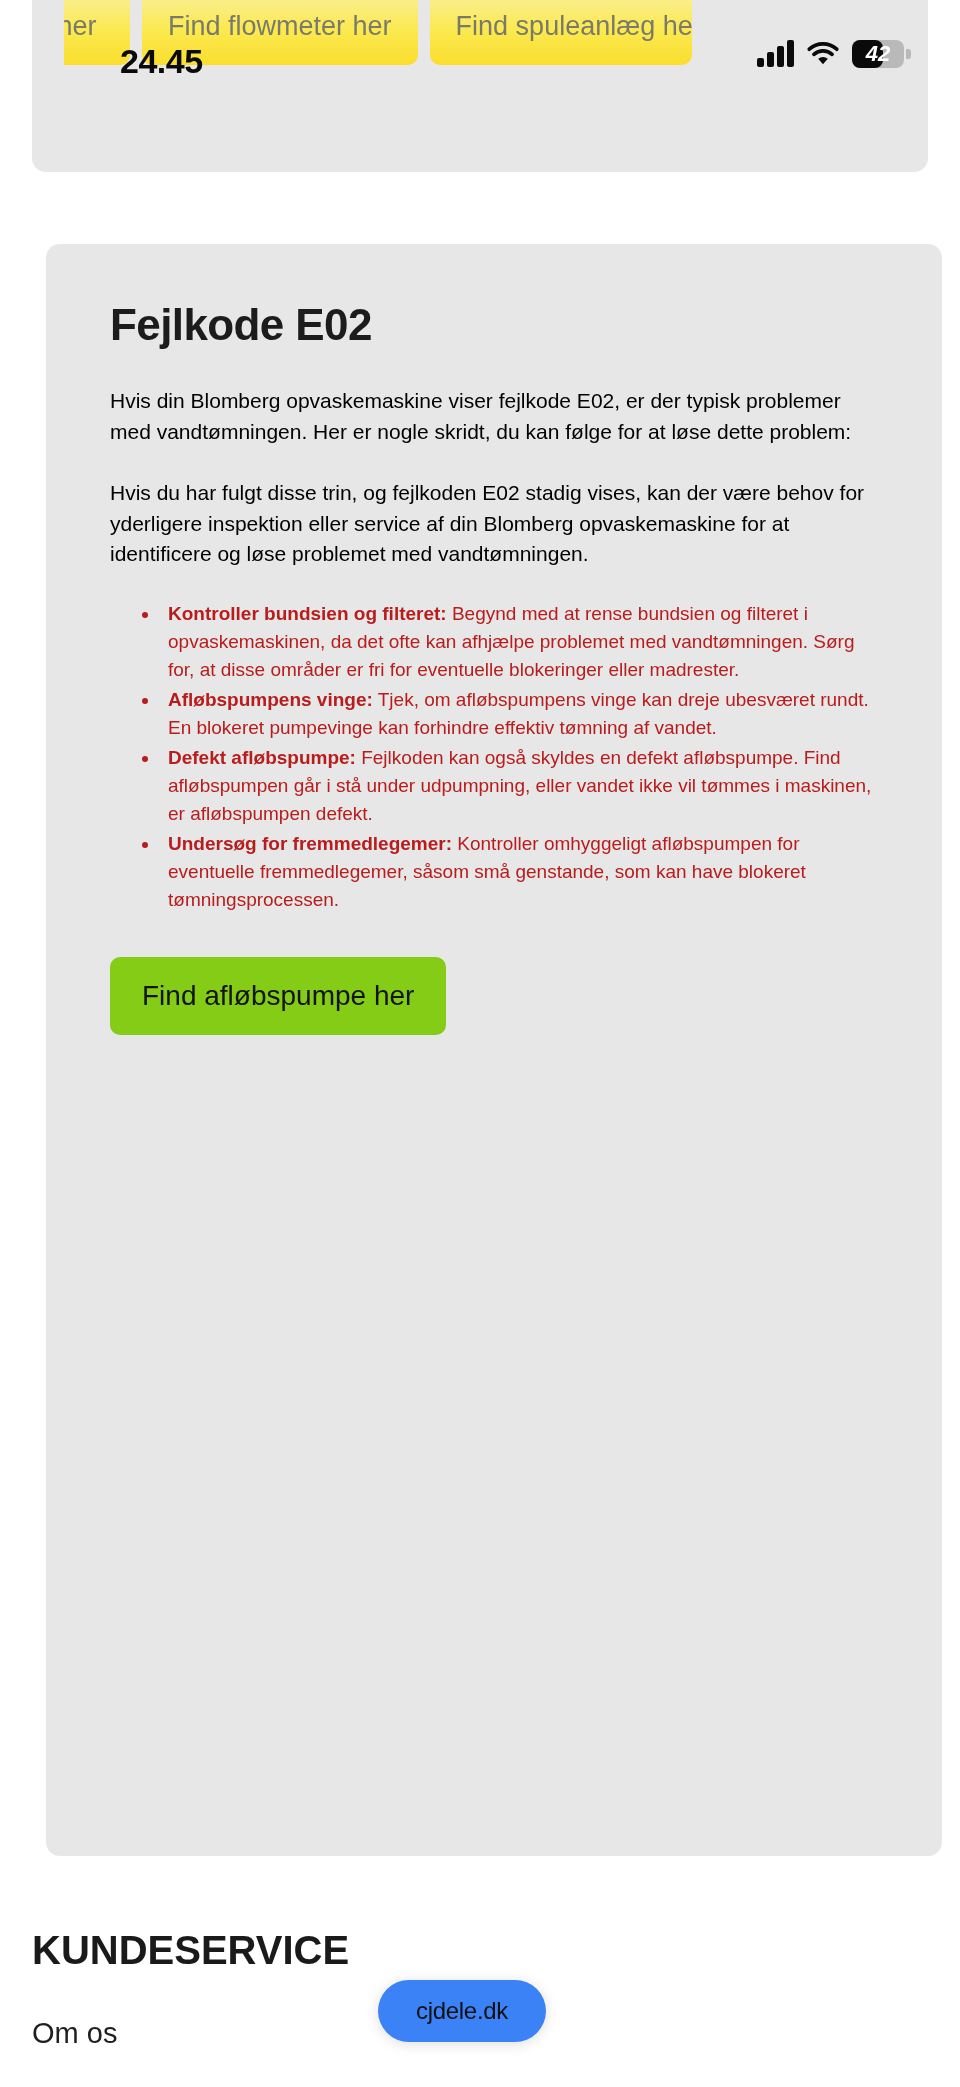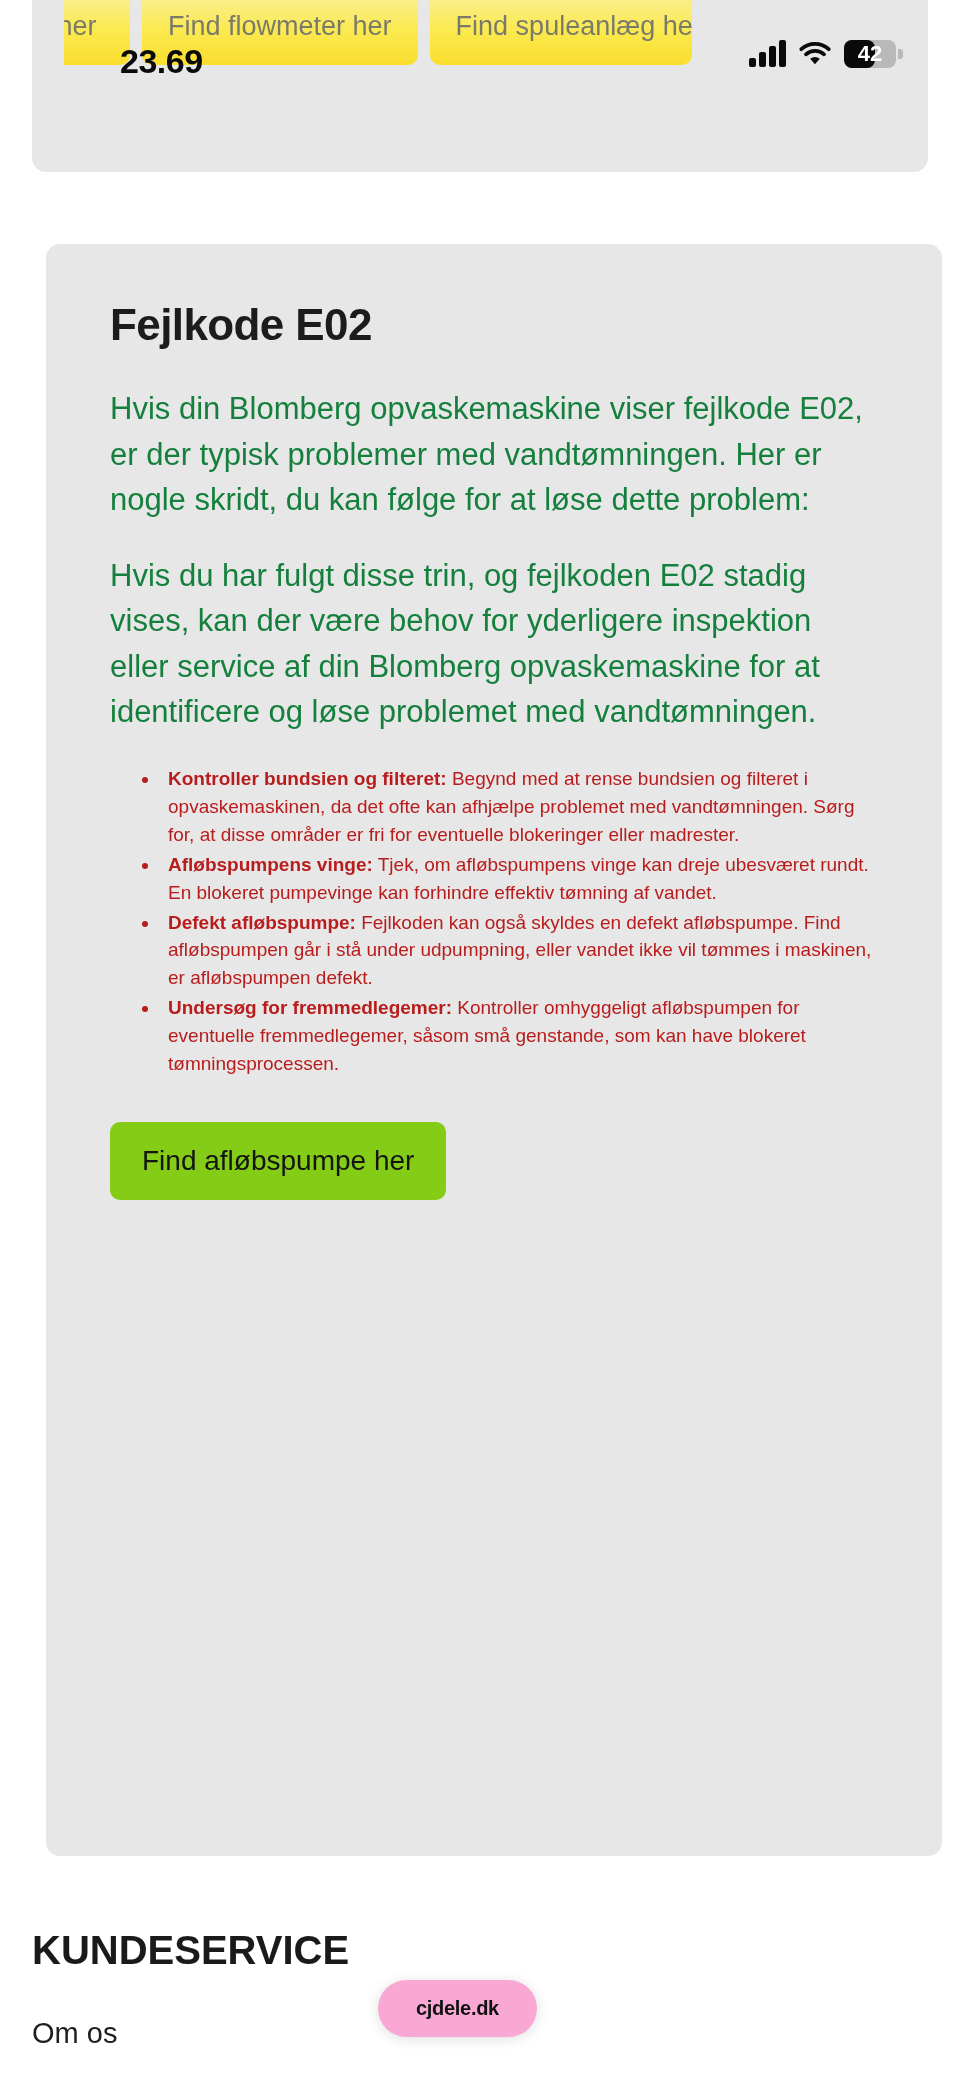--- a/index.html
+++ b/index.html
@@ -80,25 +80,26 @@
     left: 120px;
     top: 42px;
     font-size: 34px;
     font-weight: bold;
     color: #0a0a0a;
     letter-spacing: -0.5px;
   }
 
   .status-icons {
     position: absolute;
-    right: 64px;
+    right: 56px;
     top: 40px;
     display: flex;
     align-items: center;
     gap: 12px;
+    font-style: italic;
   }
 
   .signal-bars {
     display: flex;
     align-items: flex-end;
     gap: 3px;
     height: 26px;
   }
   .signal-bars i {
     display: block;
@@ -167,23 +168,23 @@
 
   .article-title {
     font-size: 44px;
     font-weight: bold;
     color: #1c1c1c;
     letter-spacing: -0.6px;
     margin-bottom: 36px;
   }
 
   .article-p {
-    font-size: 31px;
+    font-size: 21px;
     line-height: 1.47;
-    color: #15803d;
+    color: #000000;
     margin-bottom: 30px;
   }
 
   .article-list {
     list-style: disc;
     margin: 0 0 0 50px;
     padding: 0;
   }
 
   .article-list li {
@@ -231,44 +232,44 @@
     color: #1f1f1f;
     display: block;
   }
 
   
   .domain-pill {
     position: absolute;
     left: 378px;
     top: 1980px;
     padding: 17px 38px;
-    background: #f9a8d4;
+    background: #3b82f6;
     border-radius: 32px;
     box-shadow: 0 2px 14px rgba(0,0,0,0.13);
-    font-size: 20px;
-    font-weight: bold;
+    font-size: 24px;
+    font-weight: normal;
     color: #111111;
     letter-spacing: -0.3px;
   }
 </style>
 </head>
 <body>
 
 <div id="page">
 
   <div class="top-card">
     <div class="cta-row">
       <button class="cta-btn clipped-left">her</button>
       <button class="cta-btn">Find flowmeter her</button>
       <button class="cta-btn clipped-right">Find spuleanlæg her</button>
     </div>
   </div>
 
   <div class="statusbar">
-    <div class="clock">23.69</div>
+    <div class="clock">24.45</div>
     <div class="status-icons">
       <span class="signal-bars">
         <i></i>
           <i></i>
           <i></i>
           <i></i>
       </span>
       <span>
         <svg class="wifi-icon" viewBox="0 0 24 18" xmlns="http://www.w3.org/2000/svg">
           <path d="M12 16.2 L8.6 12.4 a5.2 5.2 0 0 1 6.8 0 Z" fill="#0a0a0a"></path>

